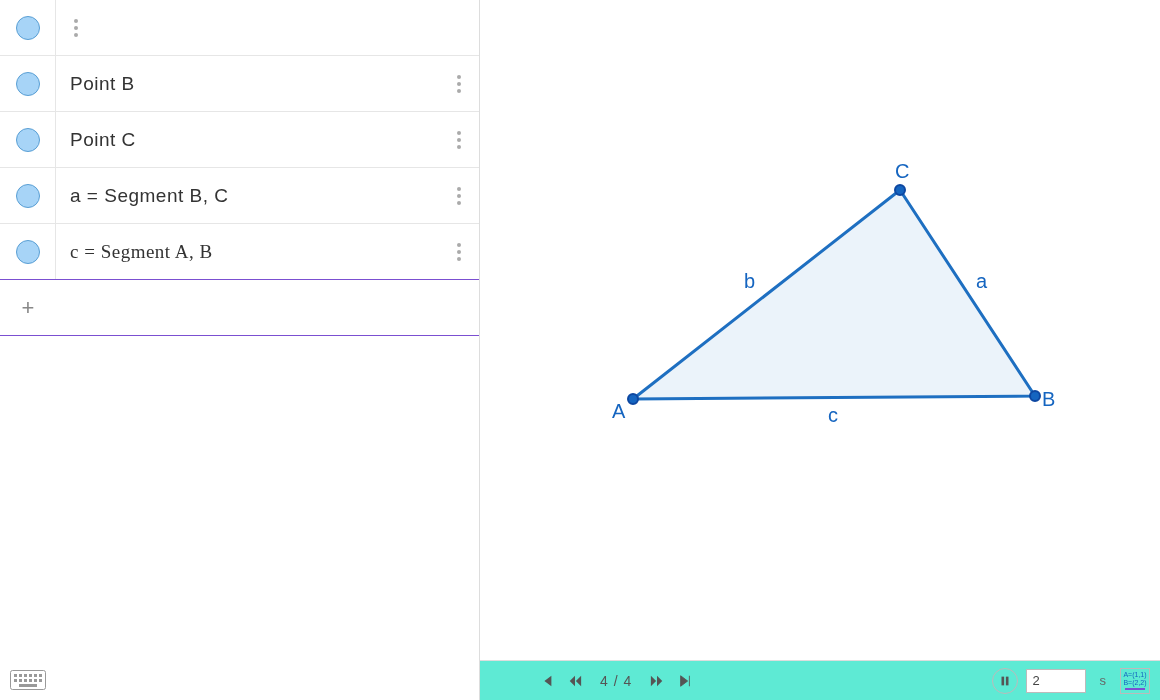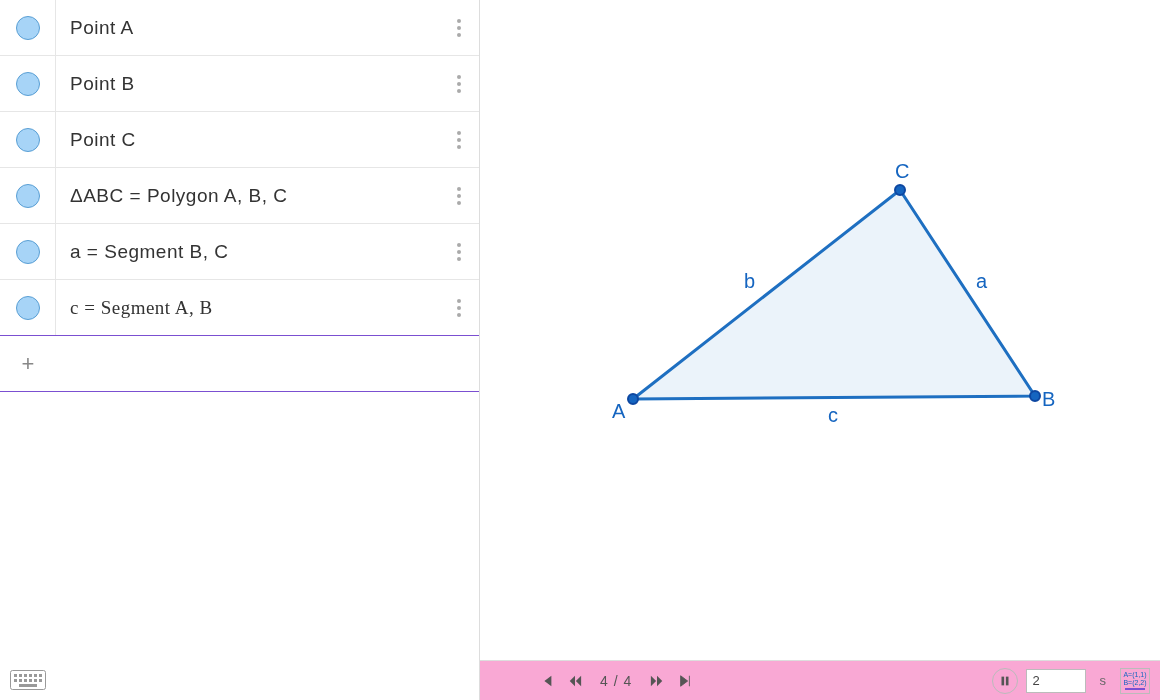--- a/index.html
+++ b/index.html
@@ -17,21 +17,21 @@
   .menu-dots { display:flex; flex-direction:column; gap:3px; }
   .menu-dots span { width:4px; height:4px; border-radius:50%; background:#aaa; }
   .input-row { height: 56px; border-bottom: 1px solid #7b4fd1; display:flex; }
   .keyboard { position:absolute; bottom:10px; left:10px; width:36px; height:20px; }
   .keyboard svg { width:100%; height:100%; }
   .right { flex: 1; position: relative; background:#fff; }
   .canvas { position:absolute; inset:0; }
   .vertex-label { position:absolute; font-size:20px; color:#1565C0; font-weight:500; }
   .edge-label { position:absolute; font-size:20px; color:#1565C0; }
   .point { position:absolute; width:12px; height:12px; border-radius:50%; background:#1565C0; border:2px solid #0d47a1; transform:translate(-50%,-50%); }
-  .bottombar { position:absolute; bottom:0; left:0; right:0; height:40px; border-top:1px solid #ddd; display:flex; align-items:center; padding:0 10px; gap:8px; background:#f9a8d4; }
+  .bottombar { position:absolute; bottom:0; left:0; right:0; height:40px; border-top:1px solid #ddd; display:flex; align-items:center; padding:0 10px; gap:8px; background:#5eead4; }
   .bottombar .spacer { flex:1; }
   .nav-group { display:flex; align-items:center; gap:14px; margin-left:50px; }
   .nav-btn { color:#555; cursor:pointer; display:flex; align-items:center; }
   .step-count { font-size:14px; color:#555; padding:0 4px; letter-spacing:1px; }
   .play-btn { width:26px; height:26px; border:1px solid #bbb; border-radius:50%; display:flex; align-items:center; justify-content:center; color:#555; }
   .speed-input { width:60px; height:24px; border:1px solid #bbb; text-align:left; padding:0 6px; font-size:13px; color:#444; }
   .unit { font-size:13px; color:#666; padding:0 6px; }
   .style-btn { width:30px; height:26px; border:1px solid #bbb; display:flex; flex-direction:column; align-items:center; justify-content:center; font-size:7px; color:#1565C0; line-height:8px; }
   .style-btn .bar { width:20px; height:2px; background:#7b4fd1; margin-top:1px; }
   svg.icon { width:14px; height:14px; }
@@ -40,21 +40,20 @@
 </head>
 <body>
 
 <div class="app">
   <div class="left">
     <div class="algebra">
       <div class="row">
         <div class="dot-cell">
             <div class="dot"></div>
           </div>
-        <div class="label">Point A</div>
         <div class="menu">
             <div class="menu-dots">
               <span></span>
               <span></span>
               <span></span>
             </div>
           </div>
       </div>
       <div class="row">
         <div class="dot-cell">
@@ -67,33 +66,20 @@
               <span></span>
               <span></span>
             </div>
           </div>
       </div>
       <div class="row">
         <div class="dot-cell">
             <div class="dot"></div>
           </div>
         <div class="label">Point C</div>
-        <div class="menu">
-            <div class="menu-dots">
-              <span></span>
-              <span></span>
-              <span></span>
-            </div>
-          </div>
-      </div>
-      <div class="row">
-        <div class="dot-cell">
-            <div class="dot"></div>
-          </div>
-        <div class="label">ΔABC = Polygon A, B, C</div>
         <div class="menu">
             <div class="menu-dots">
               <span></span>
               <span></span>
               <span></span>
             </div>
           </div>
       </div>
       <div class="row">
         <div class="dot-cell">

